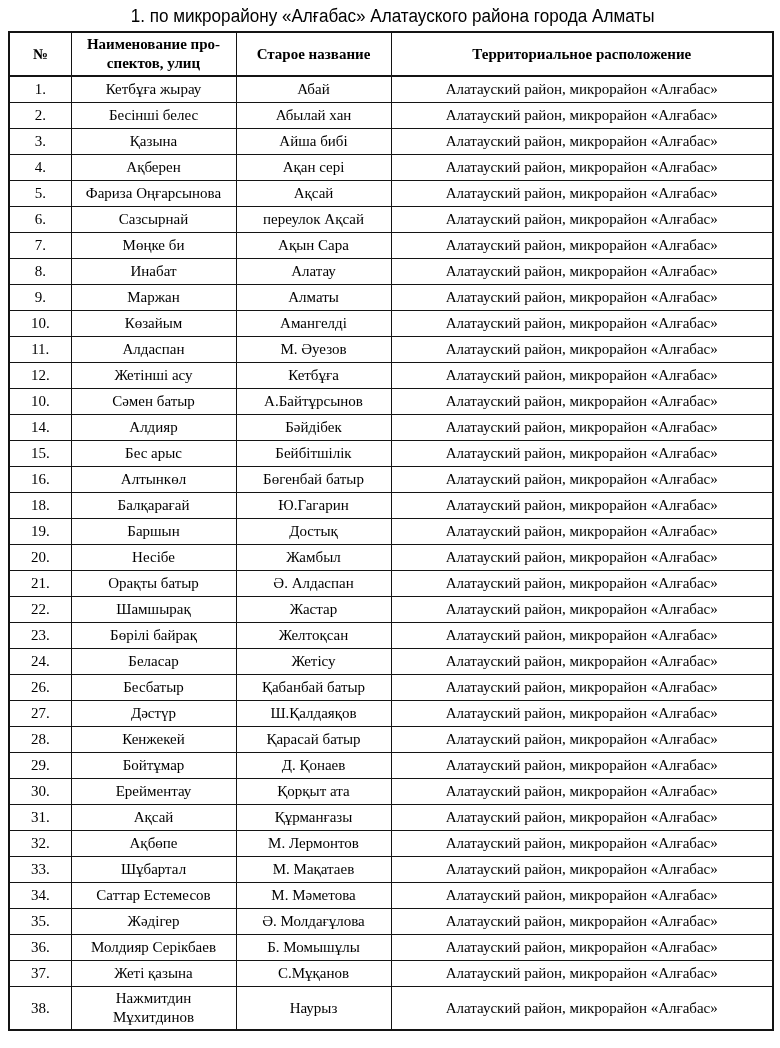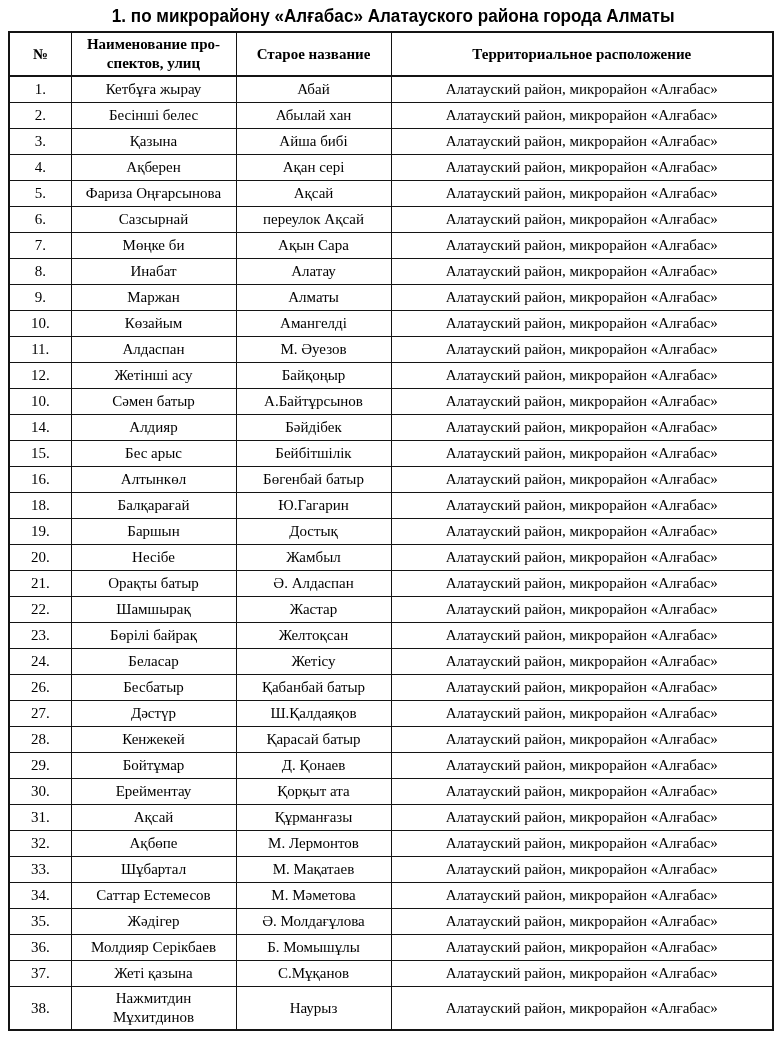--- a/index.html
+++ b/index.html
@@ -11,21 +11,21 @@
   body {
     width: 780px;
     height: 1048px;
     overflow: hidden;
     font-family: "Liberation Serif", serif;
   }
   .doc-title {
     margin: 5px 0 4px 6px;
     text-align: center;
     font-family: "Liberation Sans", sans-serif;
-    font-weight: bold;
+    font-weight: normal;
     font-size: 18px;
     line-height: 22px;
     white-space: nowrap;
   }
   .doc-title .squeeze {
     display: inline-block;
     transform: scaleX(0.95);
     transform-origin: center;
   }
   table.rename-table {
@@ -156,21 +156,21 @@
   <tr>
     <td>11.</td>
     <td>Алдаспан</td>
     <td>М. Әуезов</td>
     <td>Алатауский район, микрорайон «Алғабас»</td>
   </tr>
 
   <tr>
     <td>12.</td>
     <td>Жетінші асу</td>
-    <td>Байқоңыр</td>
+    <td>Кетбұға</td>
     <td>Алатауский район, микрорайон «Алғабас»</td>
   </tr>
 
   <tr>
     <td>10.</td>
     <td>Сәмен батыр</td>
     <td>А.Байтұрсынов</td>
     <td>Алатауский район, микрорайон «Алғабас»</td>
   </tr>
 

